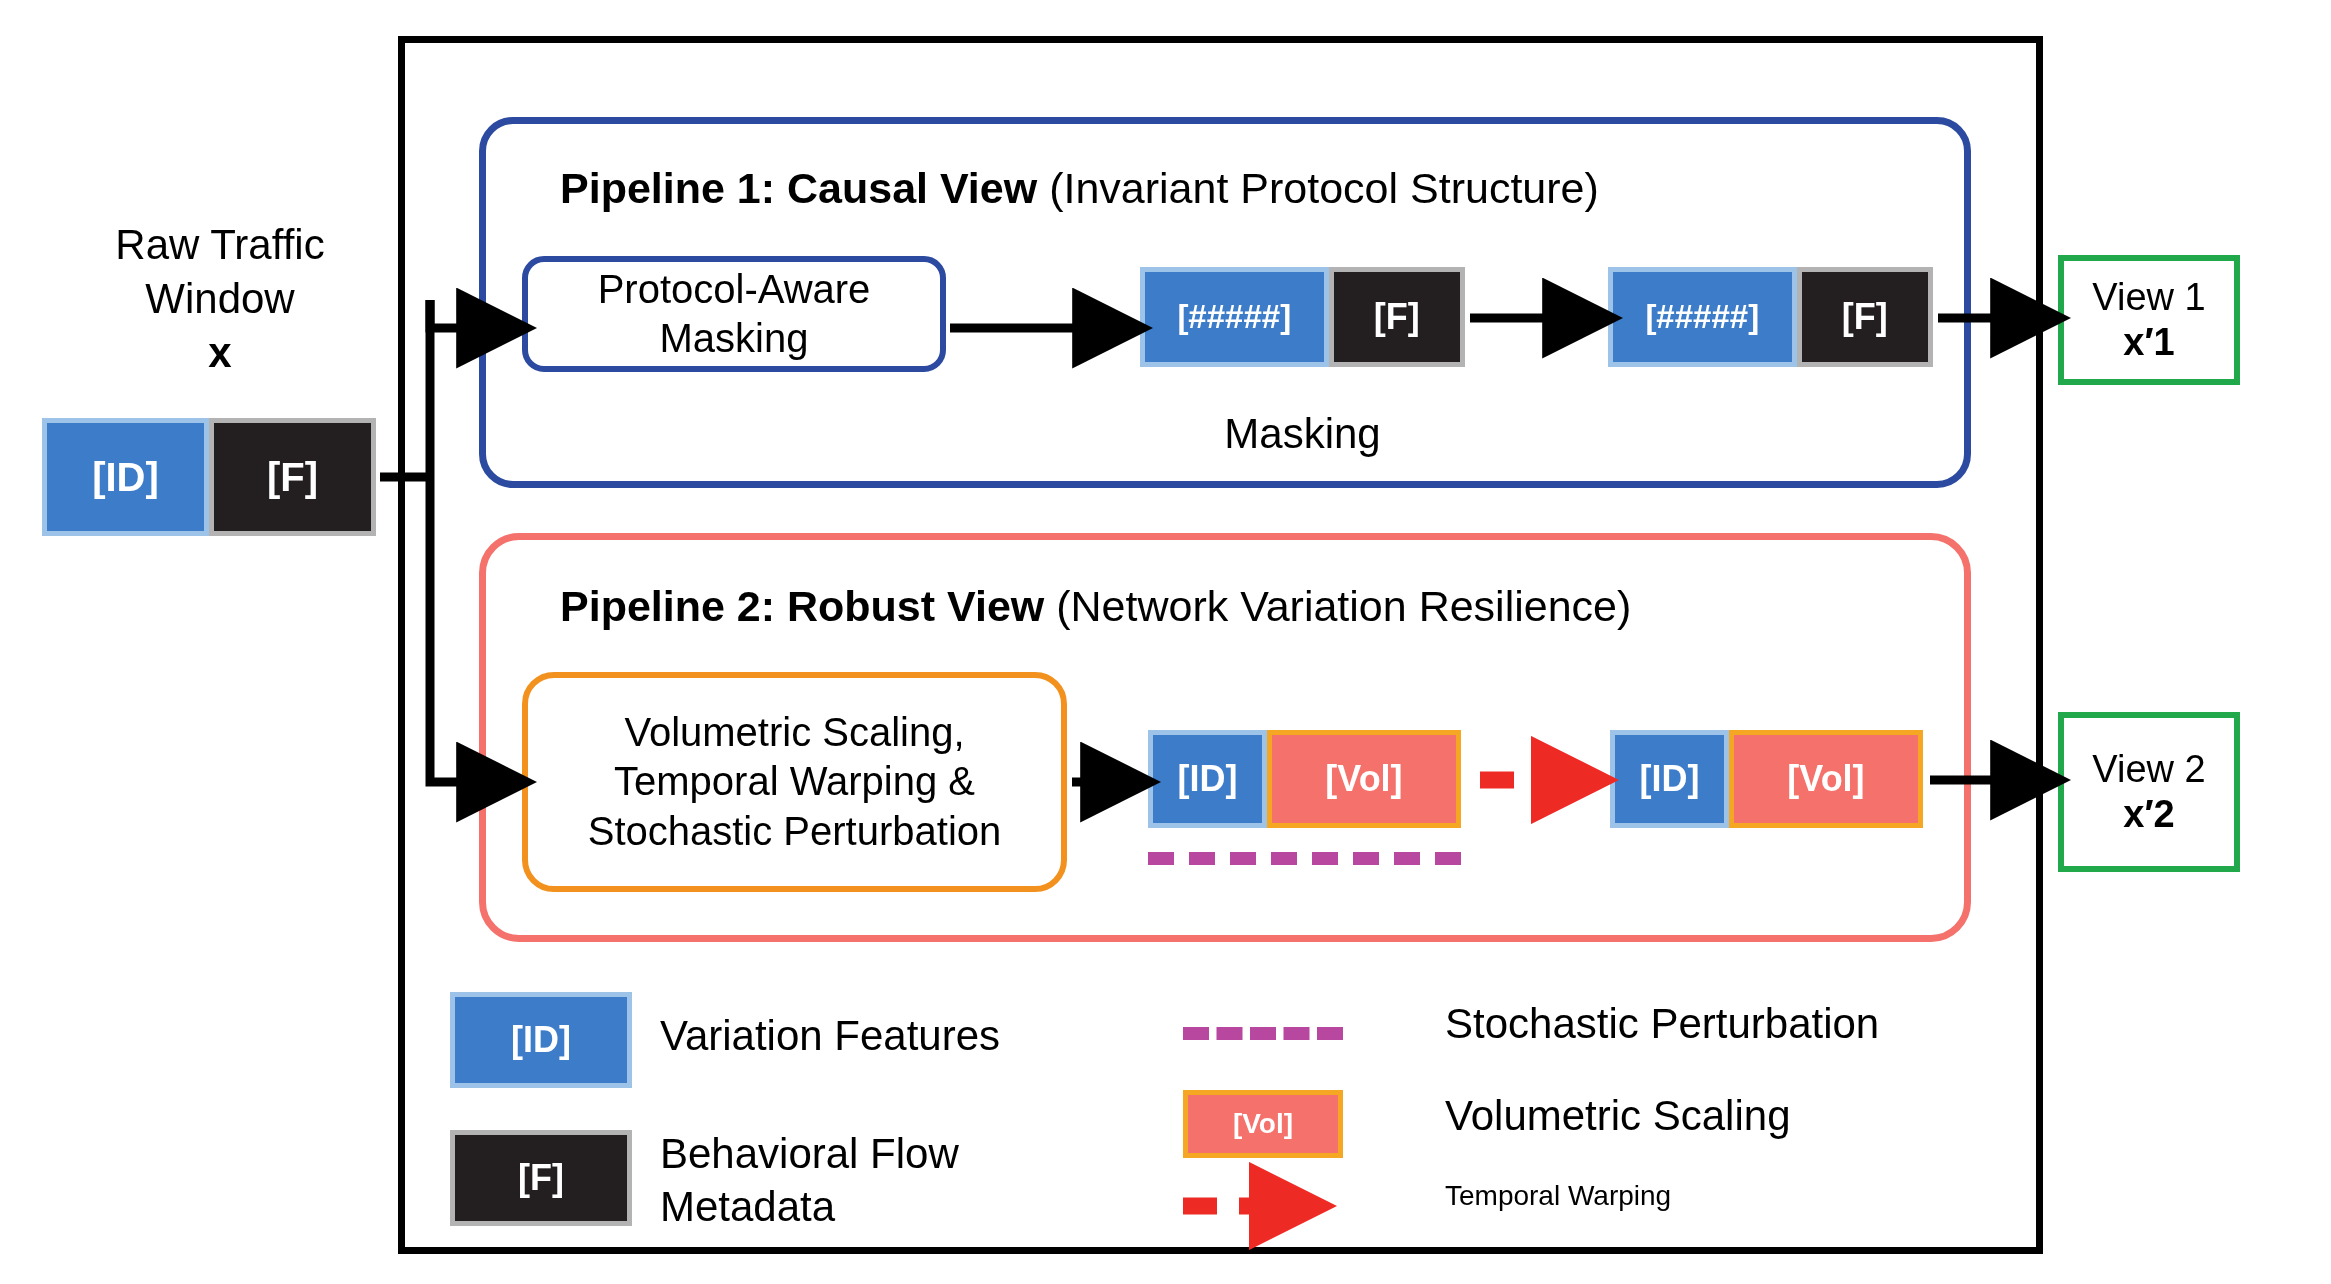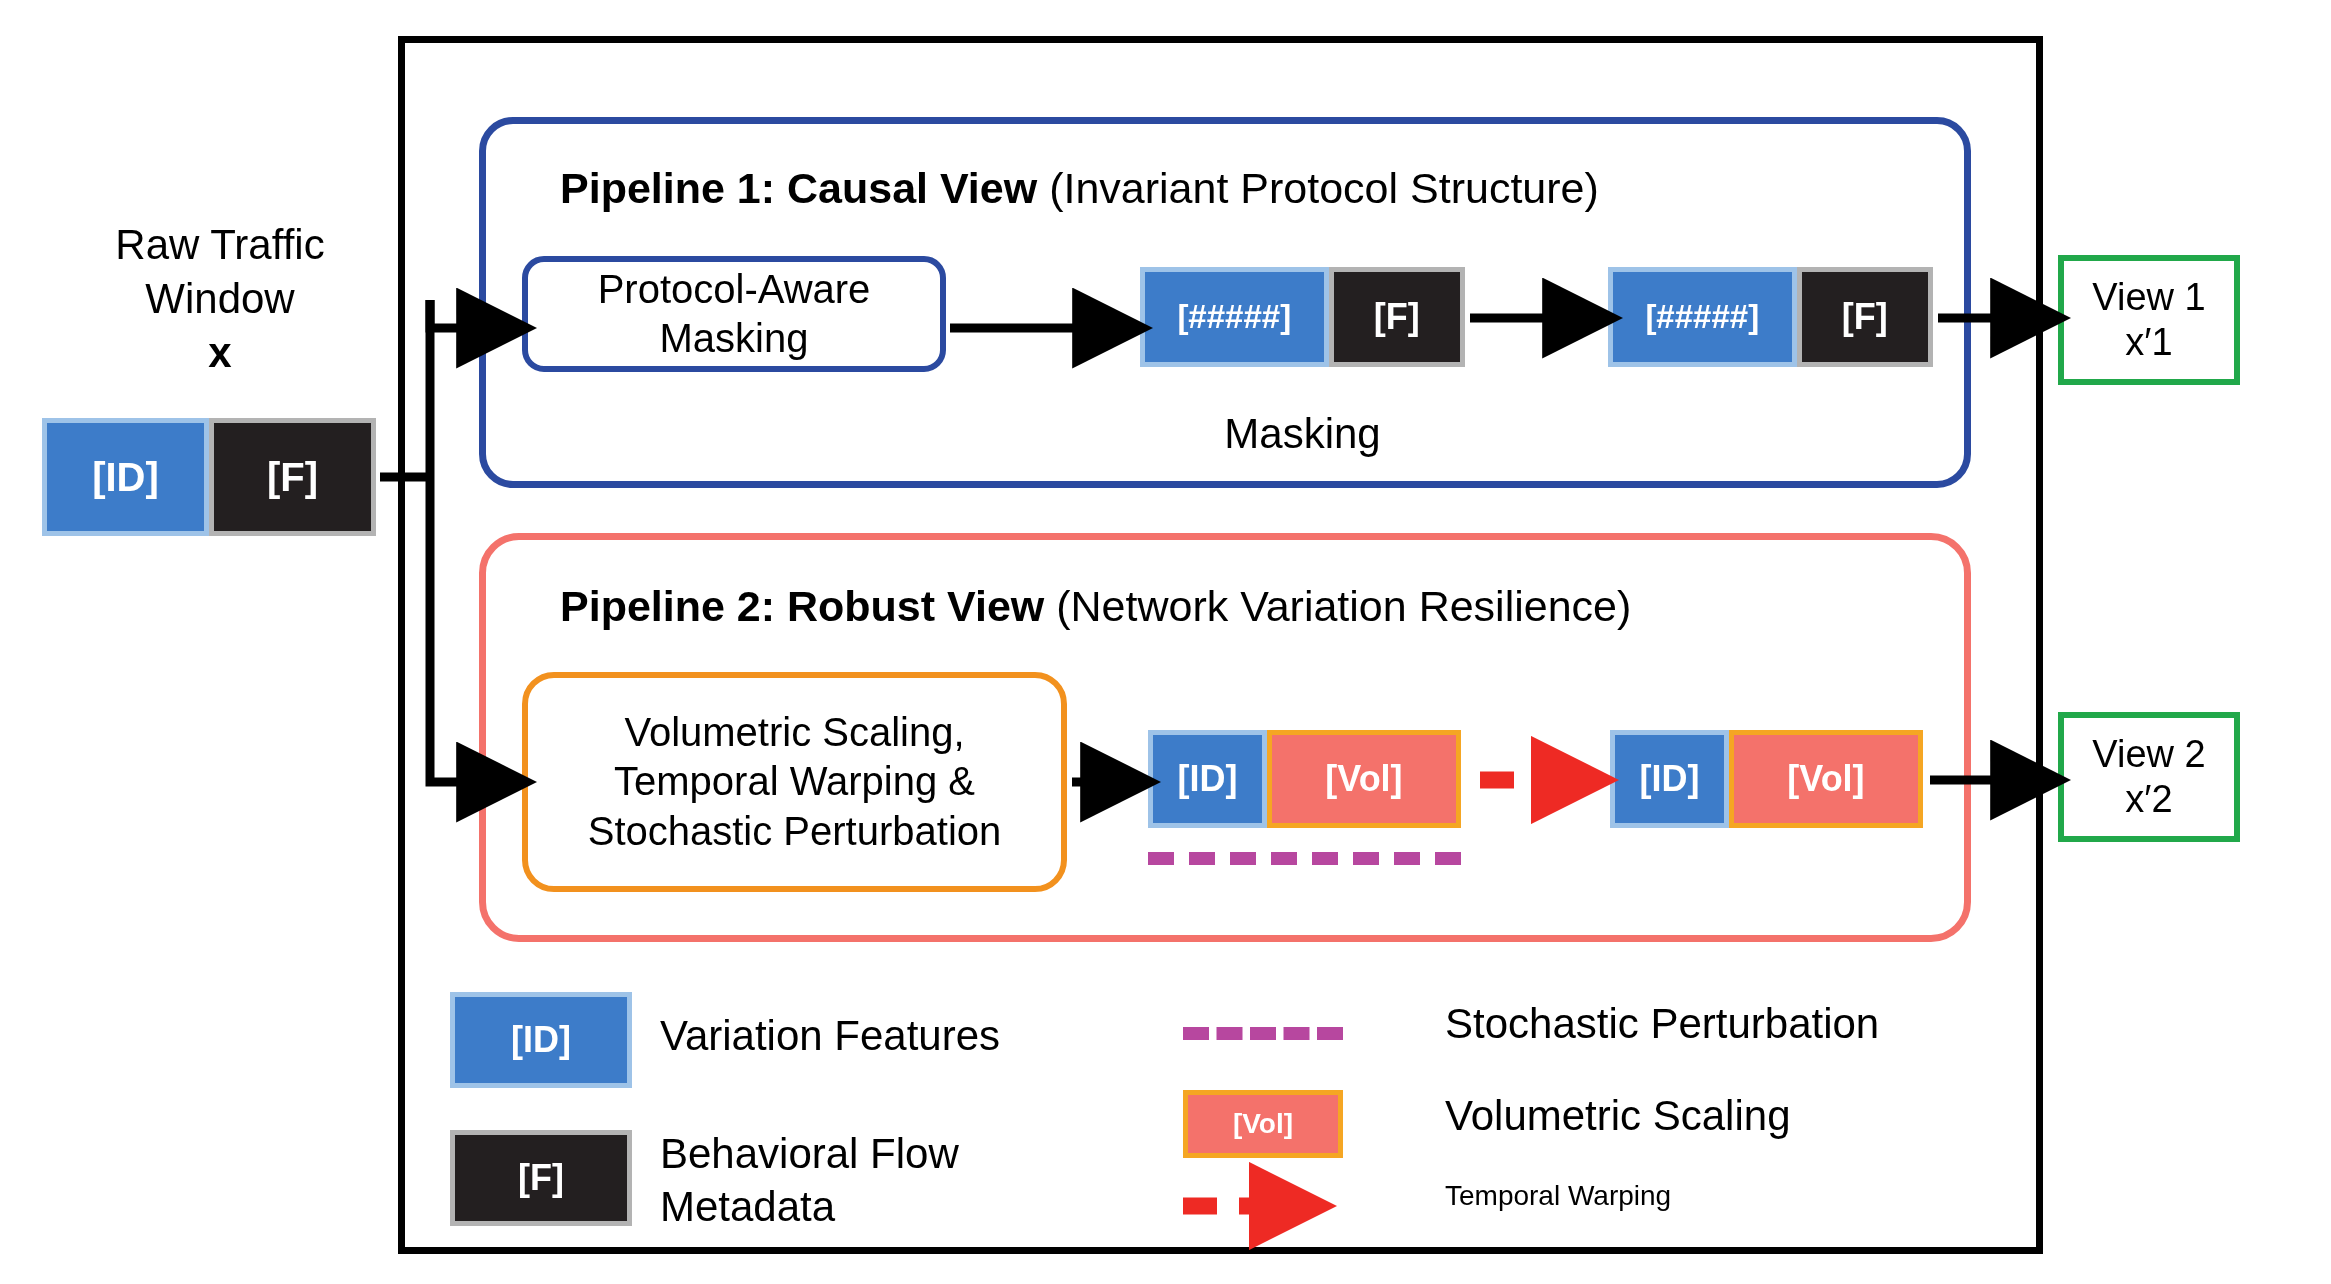--- a/index.html
+++ b/index.html
@@ -215,22 +215,22 @@
     box-sizing: border-box;
     display: flex;
     flex-direction: column;
     align-items: center;
     justify-content: center;
     font-size: 38px;
     line-height: 1.18;
     background: #ffffff;
   }
   #view1 { left: 2058px; top: 255px; width: 182px; height: 130px; }
-  #view2 { left: 2058px; top: 712px; width: 182px; height: 130px; }
-  .view-sym { font-weight: normal; font-size: 38px; }
+  #view2 { left: 2058px; top: 712px; width: 182px; height: 160px; }
+  .view-sym { font-weight: bold; font-size: 38px; }
 
   
   #legend-id-chip {
     left: 450px;
     top: 992px;
     width: 182px;
     height: 96px;
   }
   #legend-id-chip .seg-id { width: 100%; font-size: 36px; }
 

